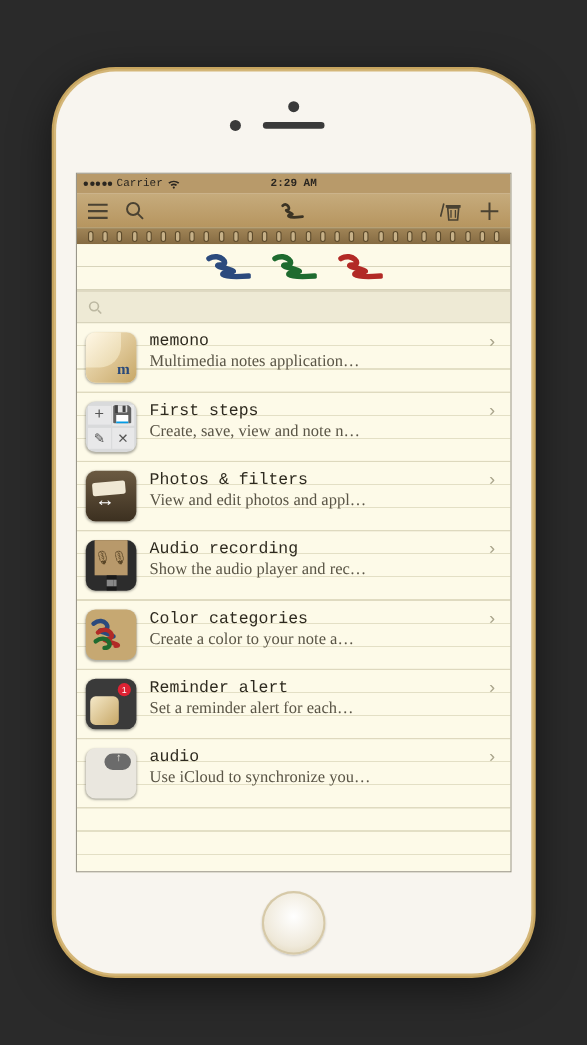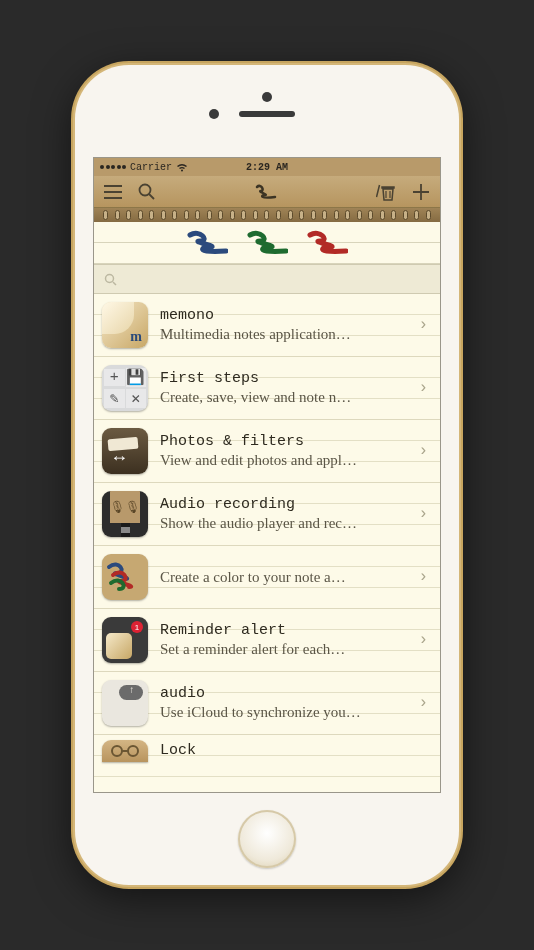--- a/index.html
+++ b/index.html
@@ -7,21 +7,21 @@
     width: 534px;
     height: 950px;
     background: #2a2a2a;
     display: flex;
     align-items: center;
     justify-content: center;
     font-family: "Courier New", monospace;
     overflow: hidden;
   }
   .phone {
-    width: 384px;
+    width: 432px;
     height: 820px;
     background: #f8f5ef;
     border-radius: 54px;
     position: relative;
     box-shadow: 0 0 0 2px #d4b678, 0 0 0 4px #c7a55f, 0 10px 40px rgba(0,0,0,0.6);
     padding: 92px 18px 92px 18px;
   }
   .speaker {
     position: absolute;
     top: 46px;
@@ -138,21 +138,21 @@
   }
   .search-row svg { margin-right:6px; opacity:0.5; }
   
   .list {
     height: calc(100% - 18px - 32px - 14px - 42px - 30px);
     overflow: hidden;
     background: repeating-linear-gradient(#fdfae8, #fdfae8 20px, #e3dfc5 20px, #e3dfc5 21px);
   }
   .row {
     display:flex;
-    align-items:center;
+    align-items:flex-start;
     padding: 8px 8px 8px 8px;
     border-bottom: 1px solid #ddd8bd;
     position: relative;
     min-height: 62px;
   }
   .thumb {
     width: 46px; height: 46px;
     border-radius: 9px;
     margin-right: 12px;
     flex-shrink: 0;
@@ -405,50 +405,39 @@
         </div>
         <div class="row">
           <div class="thumb colors">
             <svg width="40" height="40" viewBox="0 0 40 40">
               <path d="M4 10c10-8 18 6 8 6s18 6 8 6" fill="none" stroke="#2b4a7d" stroke-width="4" stroke-linecap="round"></path>
               <path d="M8 18c10-8 18 6 8 6s18 6 8 6" fill="none" stroke="#b22a26" stroke-width="4" stroke-linecap="round"></path>
               <path d="M6 26c10-8 18 6 8 6" fill="none" stroke="#1e6b2f" stroke-width="4" stroke-linecap="round"></path>
             </svg>
           </div>
           <div class="row-text">
+            <div class="row-title">Color categories</div>
             <div class="row-sub">Create a color to your note a…</div>
           </div>
           <div class="chev">›</div>
         </div>
         <div class="row">
           <div class="thumb reminder"></div>
           <div class="row-text">
             <div class="row-title">Reminder alert</div>
             <div class="row-sub">Set a reminder alert for each…</div>
           </div>
           <div class="chev">›</div>
         </div>
         <div class="row">
           <div class="thumb icloud"></div>
           <div class="row-text">
             <div class="row-title">audio</div>
             <div class="row-sub">Use iCloud to synchronize you…</div>
           </div>
           <div class="chev">›</div>
         </div>
-        <div class="row partial">
-          <div class="thumb lock">
-            <svg width="30" height="18" viewBox="0 0 30 18">
-              <circle cx="7" cy="9" r="5" fill="none" stroke="#6b5633" stroke-width="2"></circle>
-              <circle cx="23" cy="9" r="5" fill="none" stroke="#6b5633" stroke-width="2"></circle>
-              <path d="M12 9h6" stroke="#6b5633" stroke-width="2"></path>
-            </svg>
-          </div>
-          <div class="row-text">
-            <div class="row-title">Lock</div>
-          </div>
-        </div>
       </div>
 
   </div>
 
   <div class="home-btn"></div>
 </div>
 
 </body></html>

